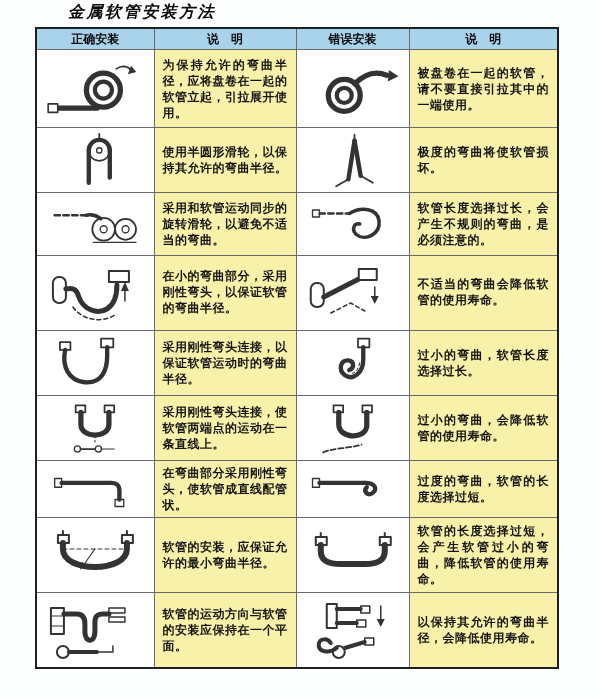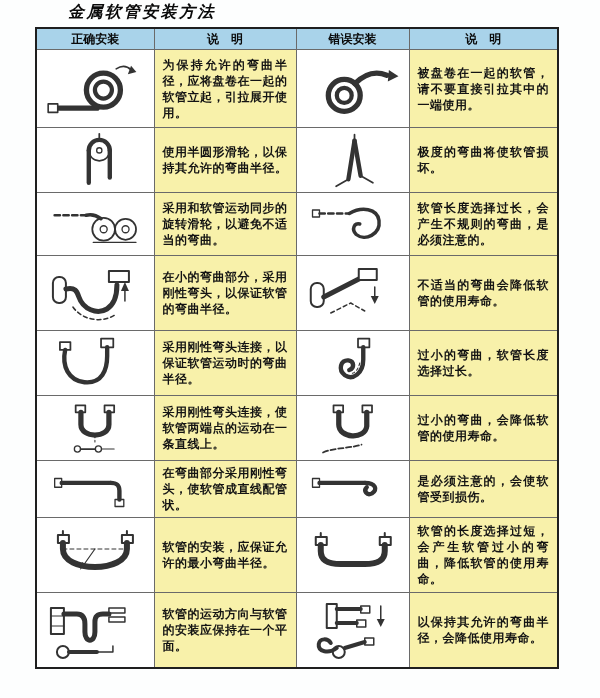--- a/index.html
+++ b/index.html
@@ -59,21 +59,21 @@
     text-align:justify;text-align-last:left;
     color:#141414;
   }
   .fig{display:block;margin:0 auto;width:96%;height:56px;}
   tbody tr:nth-child(1) .fig{height:68px;}
   tbody tr:nth-child(4) .fig, tbody tr:nth-child(8) .fig, tbody tr:nth-child(9) .fig{height:64px;}
   .fig svg{width:100%;height:100%;}
   tbody tr:nth-child(1){height:78px;border-radius:9px;}
   tbody tr:nth-child(2){height:65px;margin-left:38px;}
   tbody tr:nth-child(3){height:63px;}
-  tbody tr:nth-child(4){height:75px;}
+  tbody tr:nth-child(4){height:75px;font-family:Liberation Mono, monospace;}
   tbody tr:nth-child(5){height:65px;}
   tbody tr:nth-child(6){height:65px;}
   tbody tr:nth-child(7){height:57px;}
   tbody tr:nth-child(8){height:75px;}
   tbody tr:nth-child(9){height:75px;border-radius:30px;}
 </style>
 </head>
 <body>
 
 <div class="page-title">金属软管安装方法</div>
@@ -264,21 +264,21 @@
       <div class="desc">在弯曲部分采用刚性弯头，使软管成直线配管状。</div>
     </td>
     <td class="fig-cell">
       <span class="fig"><svg viewBox="0 0 100 64" fill="none" stroke="#333" stroke-linecap="round" stroke-linejoin="round">
               <rect x="4" y="20" width="8" height="10" stroke-width="1.5"></rect>
               <path d="M12 25 H64" stroke-width="5"></path>
               <path d="M64 25 C76 25 79 33 72 37 C66 40 62 34 66 30" stroke-width="5"></path>
             </svg></span>
     </td>
     <td class="desc-cell">
-      <div class="desc">是必须注意的，会使软管受到损伤。</div>
+      <div class="desc">过度的弯曲，软管的长度选择过短。</div>
     </td>
   </tr>
       <tr>
     <td class="fig-cell">
       <span class="fig"><svg viewBox="0 0 100 64" fill="none" stroke="#333" stroke-linecap="round" stroke-linejoin="round">
               <path d="M18 8 V12 M82 8 V12" stroke-width="2"></path>
               <rect x="13" y="12" width="11" height="8" stroke-width="2"></rect>
               <rect x="77" y="12" width="11" height="8" stroke-width="2"></rect>
               <path d="M18 20 V26 C18 50 82 50 82 26 V20" stroke-width="6"></path>
               <path d="M18 26 H82" stroke-width="1" stroke-dasharray="4 3"></path>

